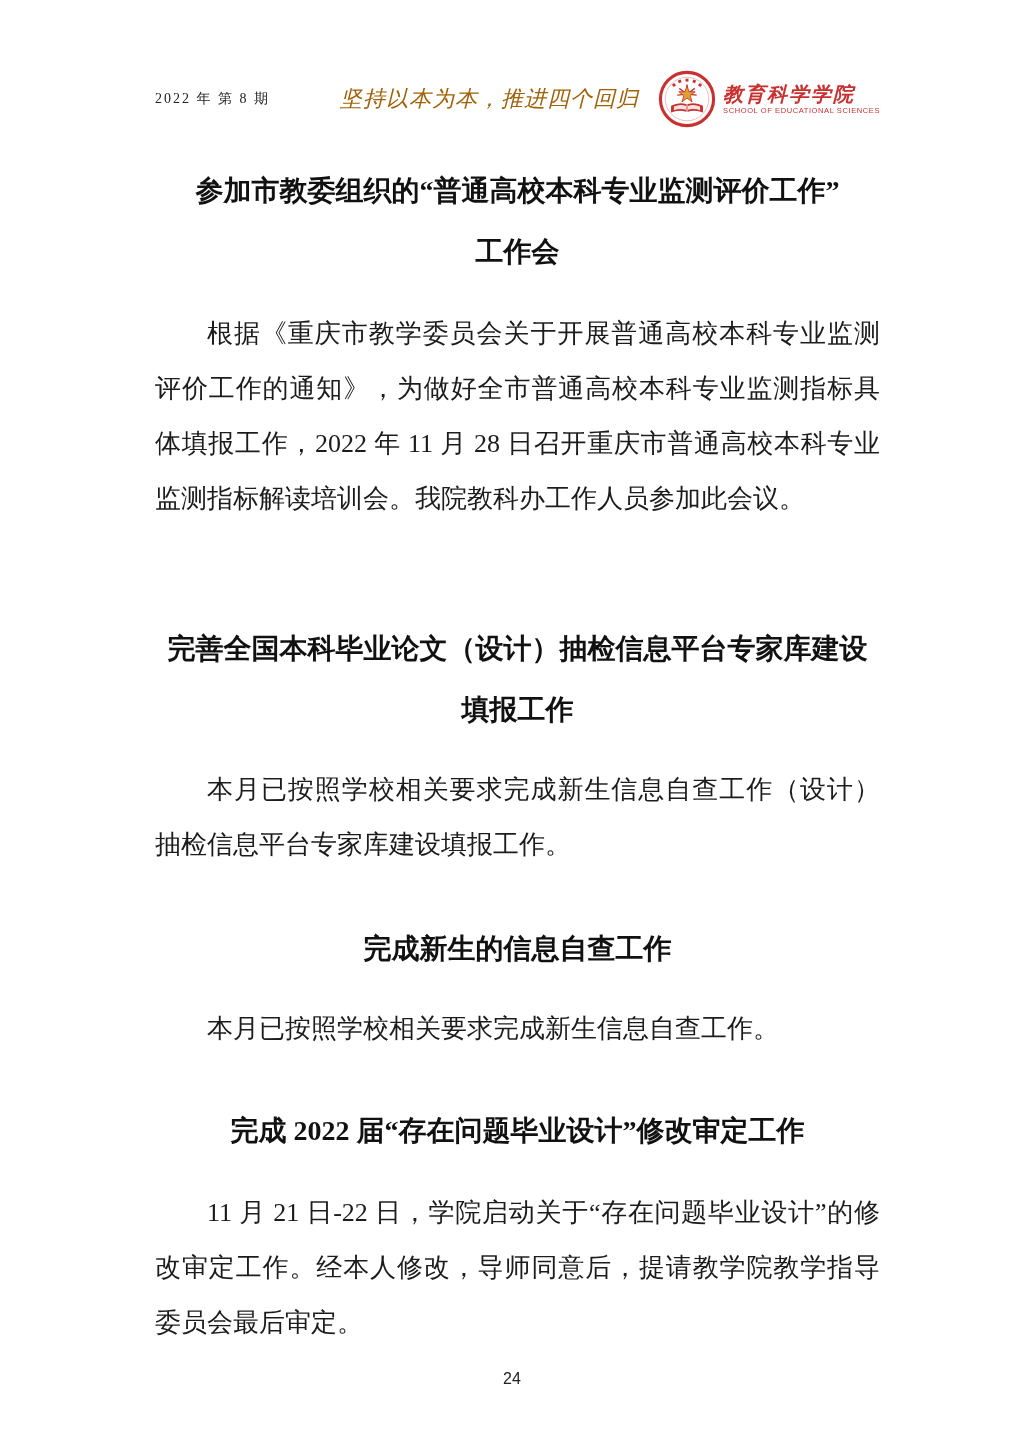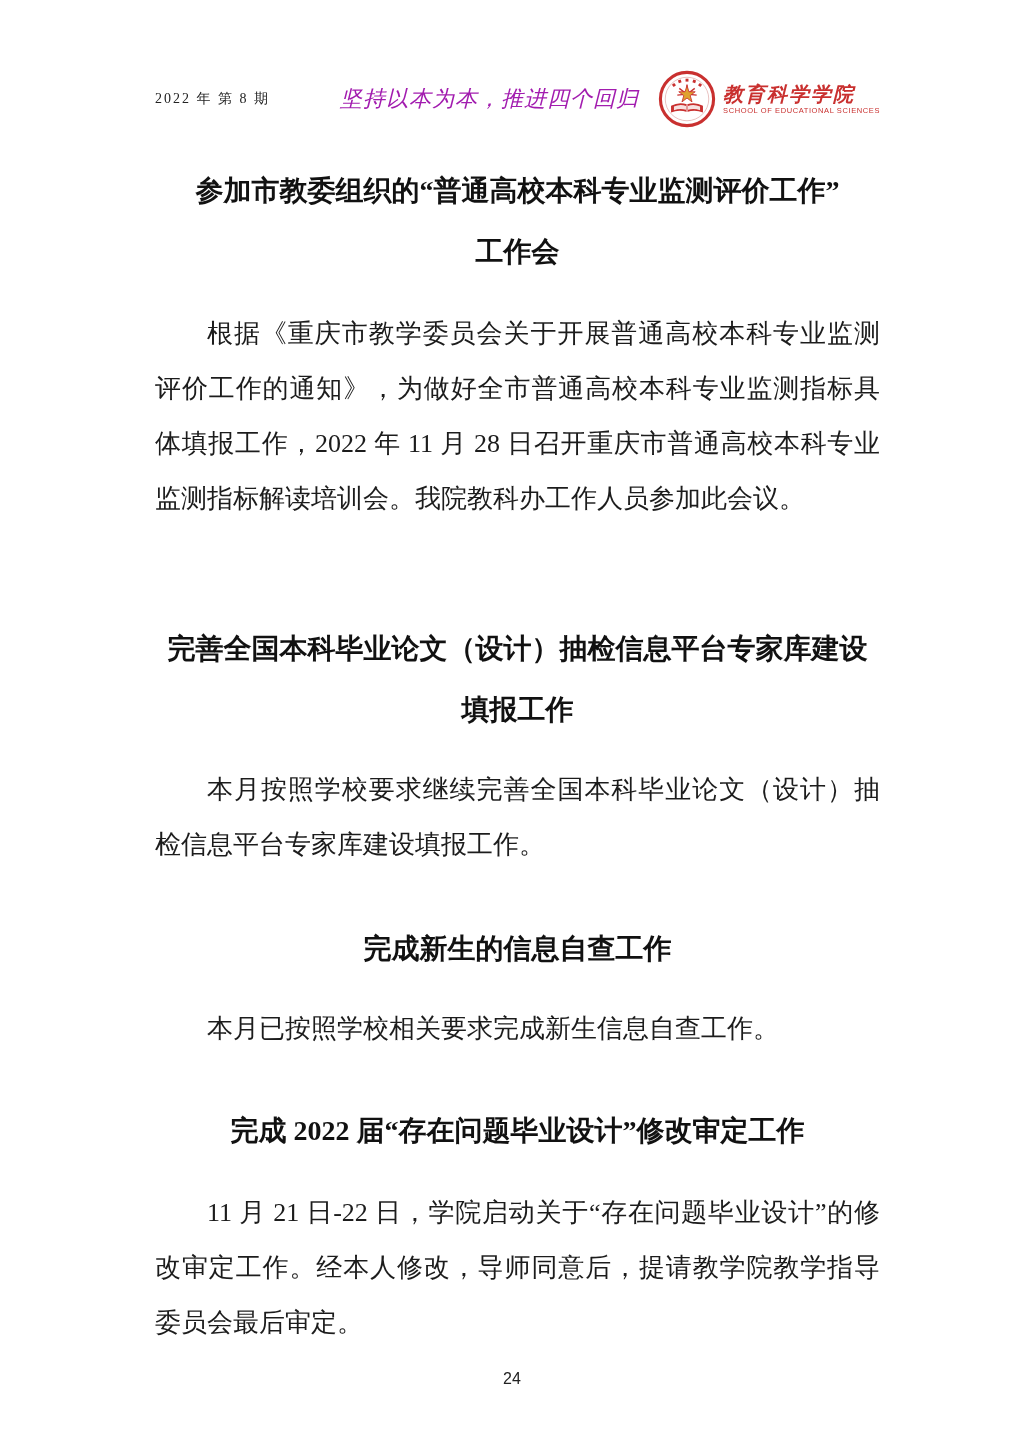--- a/index.html
+++ b/index.html
@@ -14,21 +14,21 @@
   .page { padding: 68px 144px 0 155px; position: relative; height: 100%; }
 
   
   .hdr { display: flex; align-items: center; height: 62px; }
   .issue {
     font-size: 14px; letter-spacing: 2px; white-space: nowrap;
     color: #222;
   }
   .motto {
     font-style: italic; font-size: 22px; letter-spacing: 1px;
-    margin-left: 70px; white-space: nowrap; color: #a21caf; font-weight: 500;
+    margin-left: 70px; white-space: nowrap; color: #a16207; font-weight: 500;
   }
   .logo { margin-left: auto; display: flex; align-items: center; gap: 7px; }
   .seal { width: 58px; height: 58px; display: block; }
   .logo-text { display: flex; flex-direction: column; line-height: 1.1; }
   .logo-cn {
     color: #c9302f; font-size: 20px; font-weight: bold;
     letter-spacing: 2px; font-style: italic; white-space: nowrap;
   }
   .logo-en {
     color: #c9302f; font-size: 7.5px; letter-spacing: 0.6px;
@@ -115,21 +115,21 @@
       <span class="hl">工作会</span>
     </h1>
     <p class="bodyp">根据《重庆市教学委员会关于开展普通高校本科专业监测评价工作的通知》，为做好全市普通高校本科专业监测指标具体填报工作，2022 年 11 月 28 日召开重庆市普通高校本科专业监测指标解读培训会。我院教科办工作人员参加此会议。</p>
   </section>
 
   <section class="sec sec-1">
     <h1 class="heading">
       <span class="hl">完善全国本科毕业论文（设计）抽检信息平台专家库建设</span>
       <span class="hl">填报工作</span>
     </h1>
-    <p class="bodyp">本月按照学校要求继续完善全国本科毕业论文（设计）抽检信息平台专家库建设填报工作。</p>
+    <p class="bodyp">本月已按照学校相关要求完成新生信息自查工作（设计）抽检信息平台专家库建设填报工作。</p>
   </section>
 
   <section class="sec sec-2">
     <h1 class="heading">
       <span class="hl">完成新生的信息自查工作</span>
     </h1>
     <p class="bodyp">本月已按照学校相关要求完成新生信息自查工作。</p>
   </section>
 
   <section class="sec sec-3">

